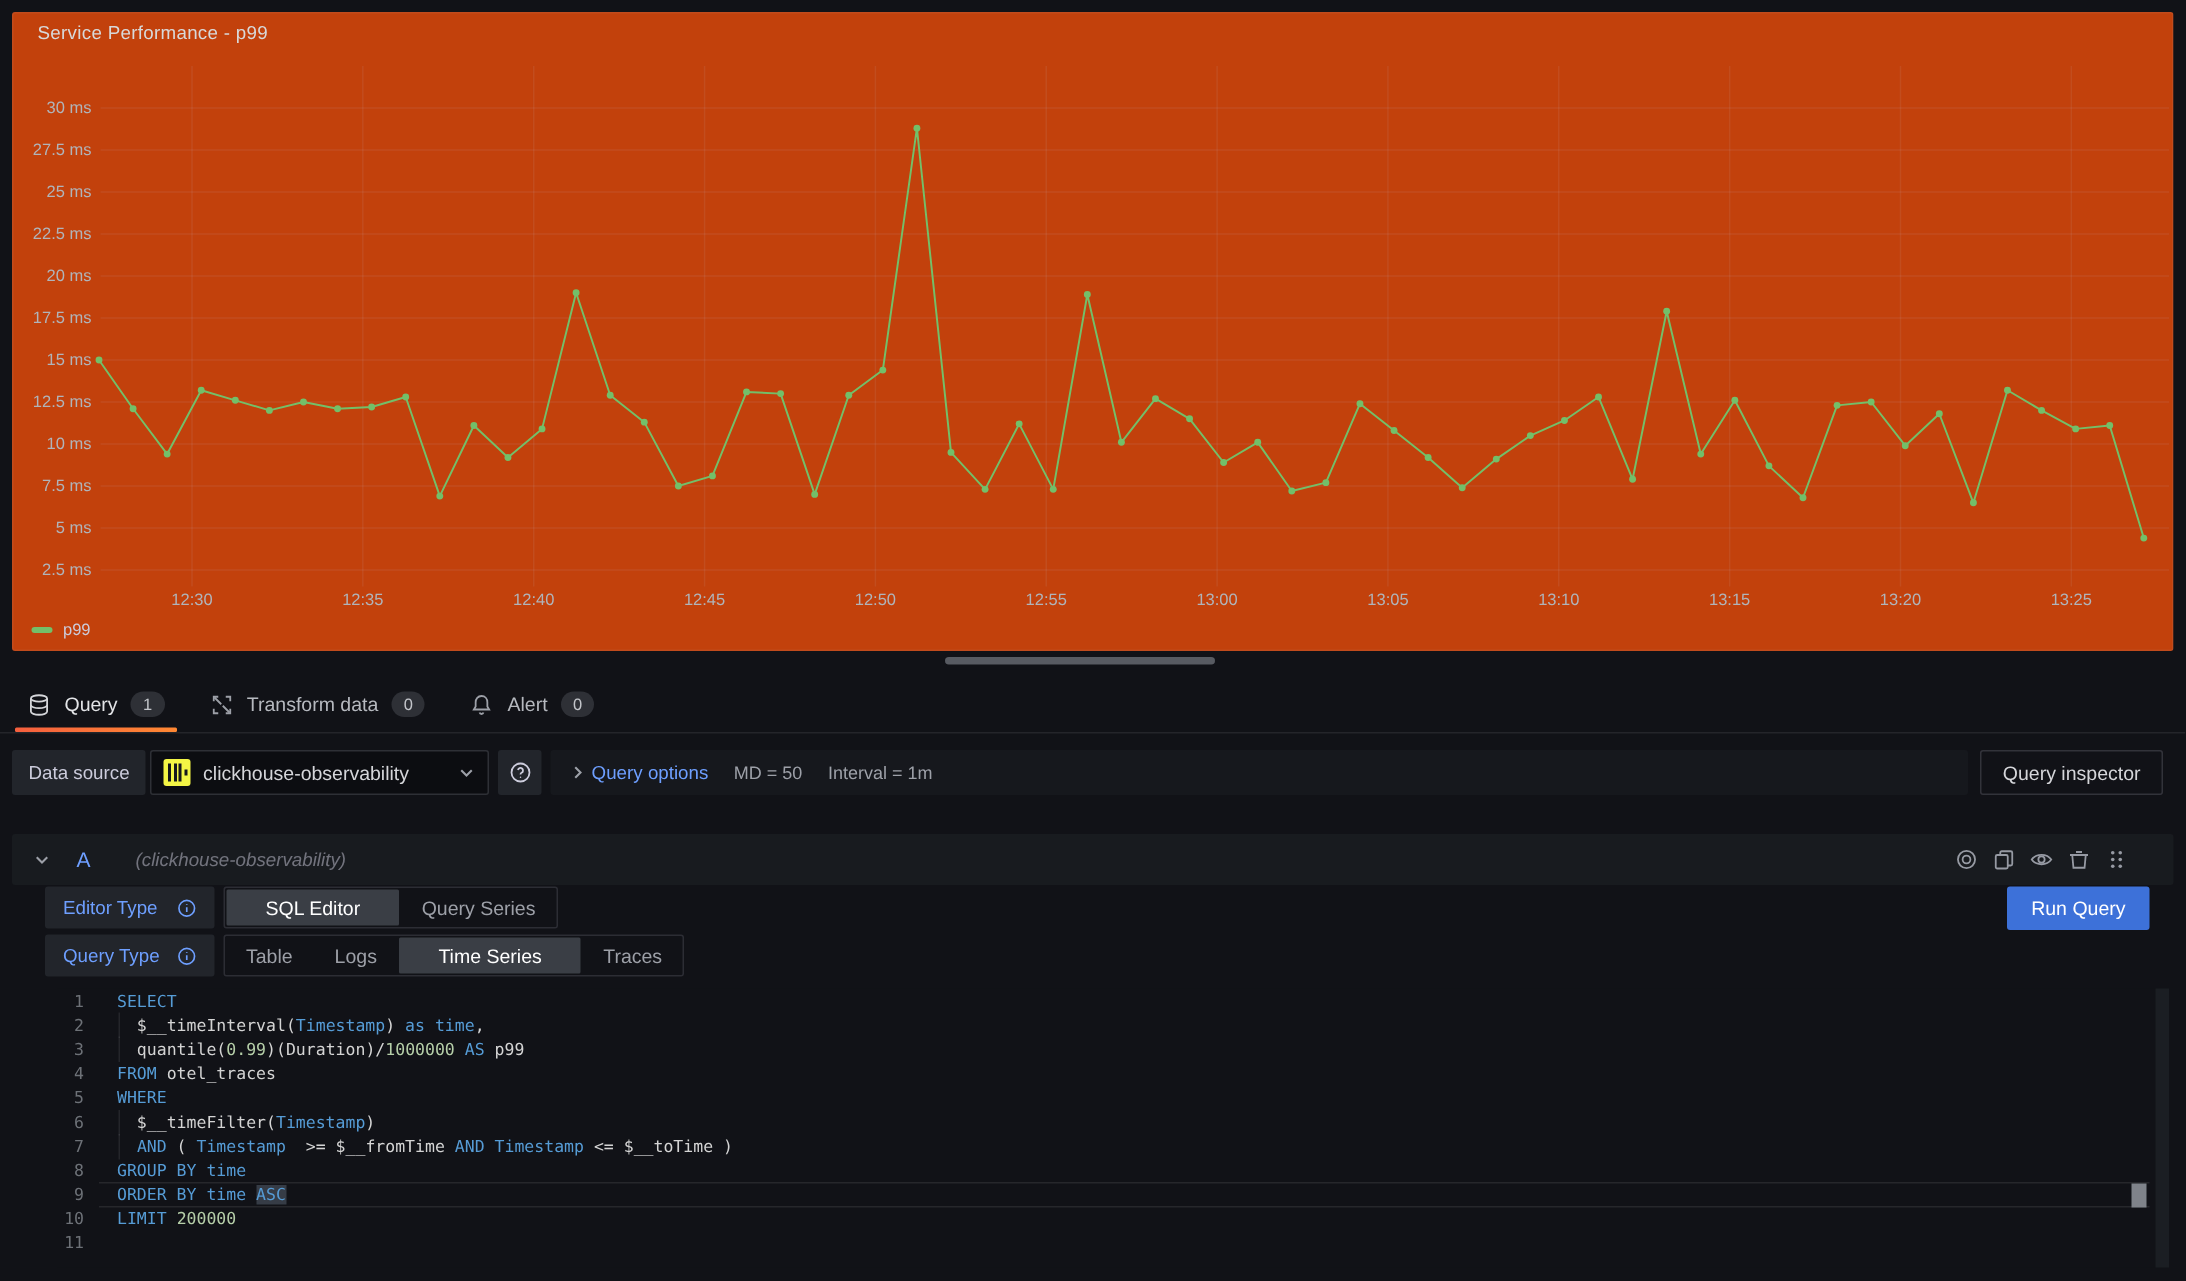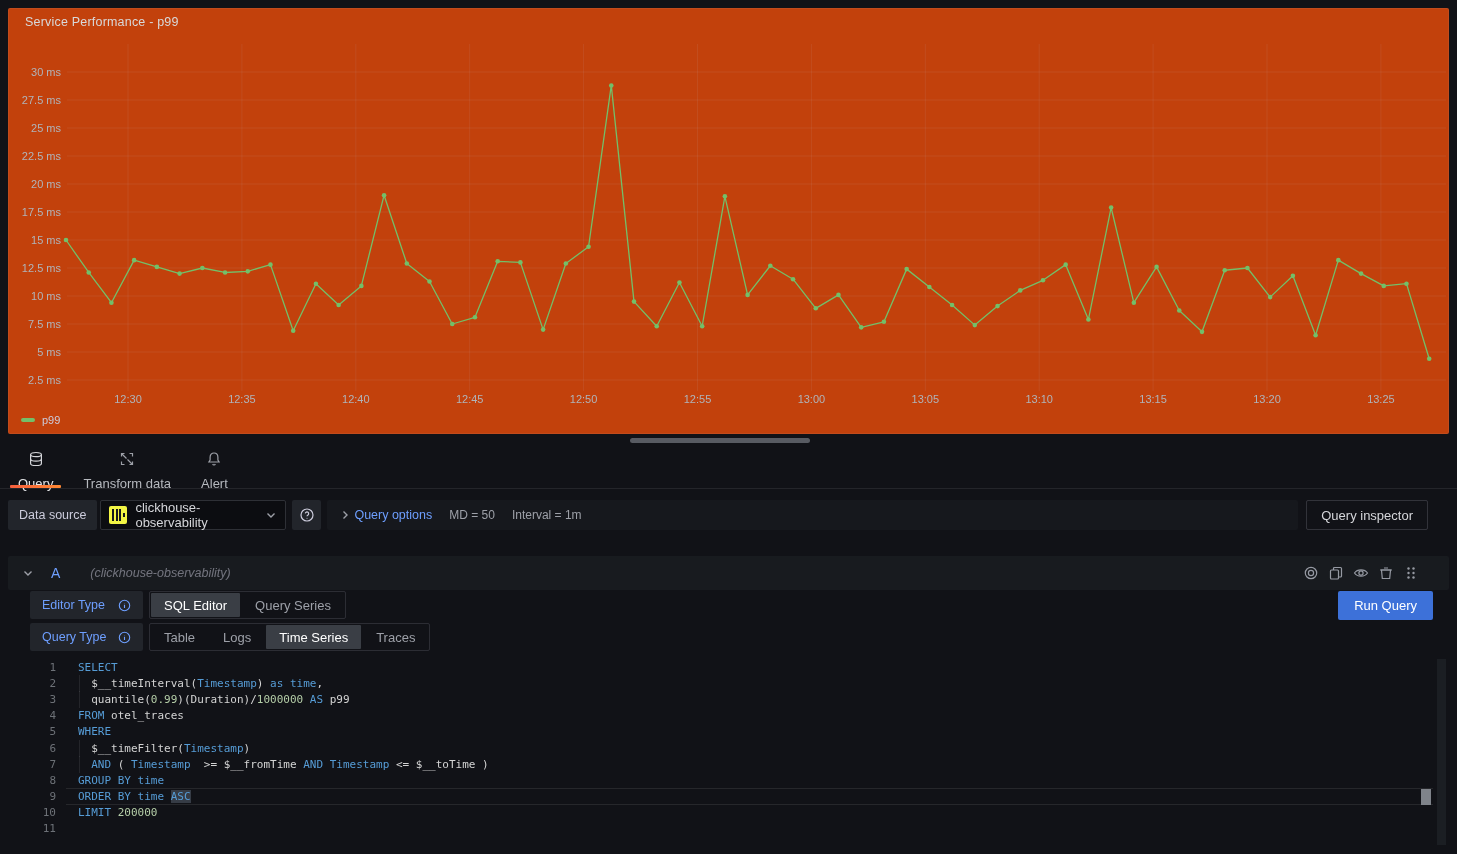--- a/index.html
+++ b/index.html
@@ -13,31 +13,31 @@
     background:#c2410c;border:1px solid rgba(204,204,220,0.08);border-radius:2px;}
   .panel-title{position:absolute;left:16px;top:6px;font-size:12.5px;font-weight:500;color:#d8d9da;letter-spacing:.2px;}
   #chart-svg{position:absolute;left:0;top:0;width:1439px;height:424px;}
   .legend{position:absolute;left:12px;top:405px;display:flex;align-items:center;gap:7px;cursor:pointer;}
   .legend-swatch{width:14px;height:4px;border-radius:2px;background:#73bf69;}
   .legend-label{font-size:11px;color:#ccccdc;}
   .panel-scrollbar{position:absolute;left:630px;top:438px;width:180px;height:5px;border-radius:3px;background:#585b62;}
   
   .tabbar{position:absolute;left:0;top:451px;width:1457px;height:38px;
     border-bottom:1px solid rgba(204,204,220,0.10);display:flex;align-items:stretch;padding-left:8px;box-sizing:border-box;}
-  .tab{display:flex;align-items:center;gap:9px;padding:0 10px;margin-right:10px;position:relative;cursor:pointer;font-size:13px;color:#b6b9bf;flex-direction:column;}
+  .tab{display:flex;align-items:center;gap:9px;padding:0 10px;margin-right:10px;position:relative;cursor:pointer;font-size:13px;color:#b6b9bf;}
   .tab .t-ic{display:flex;align-items:center;}
   .tab.active{color:#e3e4e7;}
   .tab-underline{position:absolute;left:2px;right:2px;bottom:0;height:3px;border-radius:1px;
     background:linear-gradient(90deg,#f55f3e,#ff8833);}
   .badge{background:#2e3036;color:#c3c5ca;border-radius:9px;padding:1.5px 8px;font-size:11px;line-height:14px;}
   
-  .toolbar{position:absolute;left:8px;top:500px;right:29px;height:30px;display:flex;align-items:stretch;}
+  .toolbar{position:absolute;left:8px;top:500px;right:15px;height:30px;display:flex;align-items:stretch;}
   .ds-label{background:#22252b;border-radius:2px;padding:0 11px;display:flex;align-items:center;
     font-size:12.5px;font-weight:500;color:#ccccdc;}
-  .ds-select{width:186px;margin-left:3px;background:#0c0d11;border:1px solid #2e3036;border-radius:2px;
+  .ds-select{width:226px;margin-left:3px;background:#0c0d11;border:1px solid #2e3036;border-radius:2px;
     display:flex;align-items:center;padding:0 8px;gap:8px;box-sizing:border-box;cursor:pointer;}
   .ds-select .ds-value{font-size:13px;color:#d5d6da;flex:1;}
   .ch-logo{width:18px;height:18px;border-radius:2px;flex:none;position:relative;
     background:#f3f545;overflow:hidden;}
   .ch-logo i{position:absolute;top:3px;bottom:3px;width:2px;background:#15171d;}
   .ch-logo i:nth-child(1){left:3px}.ch-logo i:nth-child(2){left:6.5px}.ch-logo i:nth-child(3){left:10px}
   .ch-logo i:nth-child(4){left:13.5px;top:7px;bottom:7px;}
   .help-btn{width:29px;margin-left:6px;background:#22252b;border-radius:2px;display:flex;align-items:center;justify-content:center;cursor:pointer;}
   .qo-bar{flex:1;margin-left:6px;background:#16181d;border-radius:2px;display:flex;align-items:center;padding:0 12px;gap:3px;cursor:pointer;}
   .qo-link{font-size:12.5px;font-weight:500;color:#6e9fff;}
@@ -52,21 +52,21 @@
   .qh-icons{margin-left:auto;display:flex;align-items:center;gap:9px;margin-right:16px;}
   .icon-btn{width:16px;height:16px;display:flex;align-items:center;justify-content:center;cursor:pointer;}
   
   .opt-row{position:absolute;left:30px;height:28px;display:flex;align-items:stretch;}
   .row-editor-type{top:591px;}
   .row-query-type{top:623px;}
   .opt-chip{width:113px;box-sizing:border-box;background:#22252b;border-radius:2px;padding:0 12px;
     display:flex;align-items:center;justify-content:space-between;font-size:12.5px;font-weight:500;color:#6e9fff;}
   .seg{margin-left:6px;border:1px solid rgba(204,204,220,0.15);border-radius:2px;display:flex;align-items:stretch;}
   .seg-opt{padding:0 14px;display:flex;align-items:center;font-size:13px;color:#9da0a8;cursor:pointer;white-space:nowrap;}
-  .seg-opt.active{background:#3a3e45;color:#ffffff;font-weight:500;border-radius:1px;margin:1px;padding:0 13px;}
+  .seg-opt.active{background:#3a3e45;color:#ffffff;font-weight:500;border-radius:1px;margin:1px;padding:0 26px;}
   .run-query{position:absolute;top:591px;right:24px;height:29px;background:#3d71d9;border:none;border-radius:2px;
     color:#fff;font-size:13px;font-weight:500;padding:0 16px;cursor:pointer;font-family:inherit;}
   
   .code-editor{position:absolute;left:38px;top:659px;width:1408px;height:186px;background:#111217;
     font-family:"DejaVu Sans Mono","Liberation Mono",monospace;font-size:11px;}
   .editor-scrollstrip{position:absolute;right:0;top:0;bottom:0;width:9px;background:#1b1e23;}
   .overview-cursor{position:absolute;right:15px;top:130px;width:10px;height:16px;background:#7f838a;}
   .code-line{height:16.2px;position:relative;display:flex;align-items:center;}
   .ln{width:18px;text-align:right;color:#6d7177;flex:none;}
   .ltext{margin-left:22px;white-space:pre;position:relative;}

